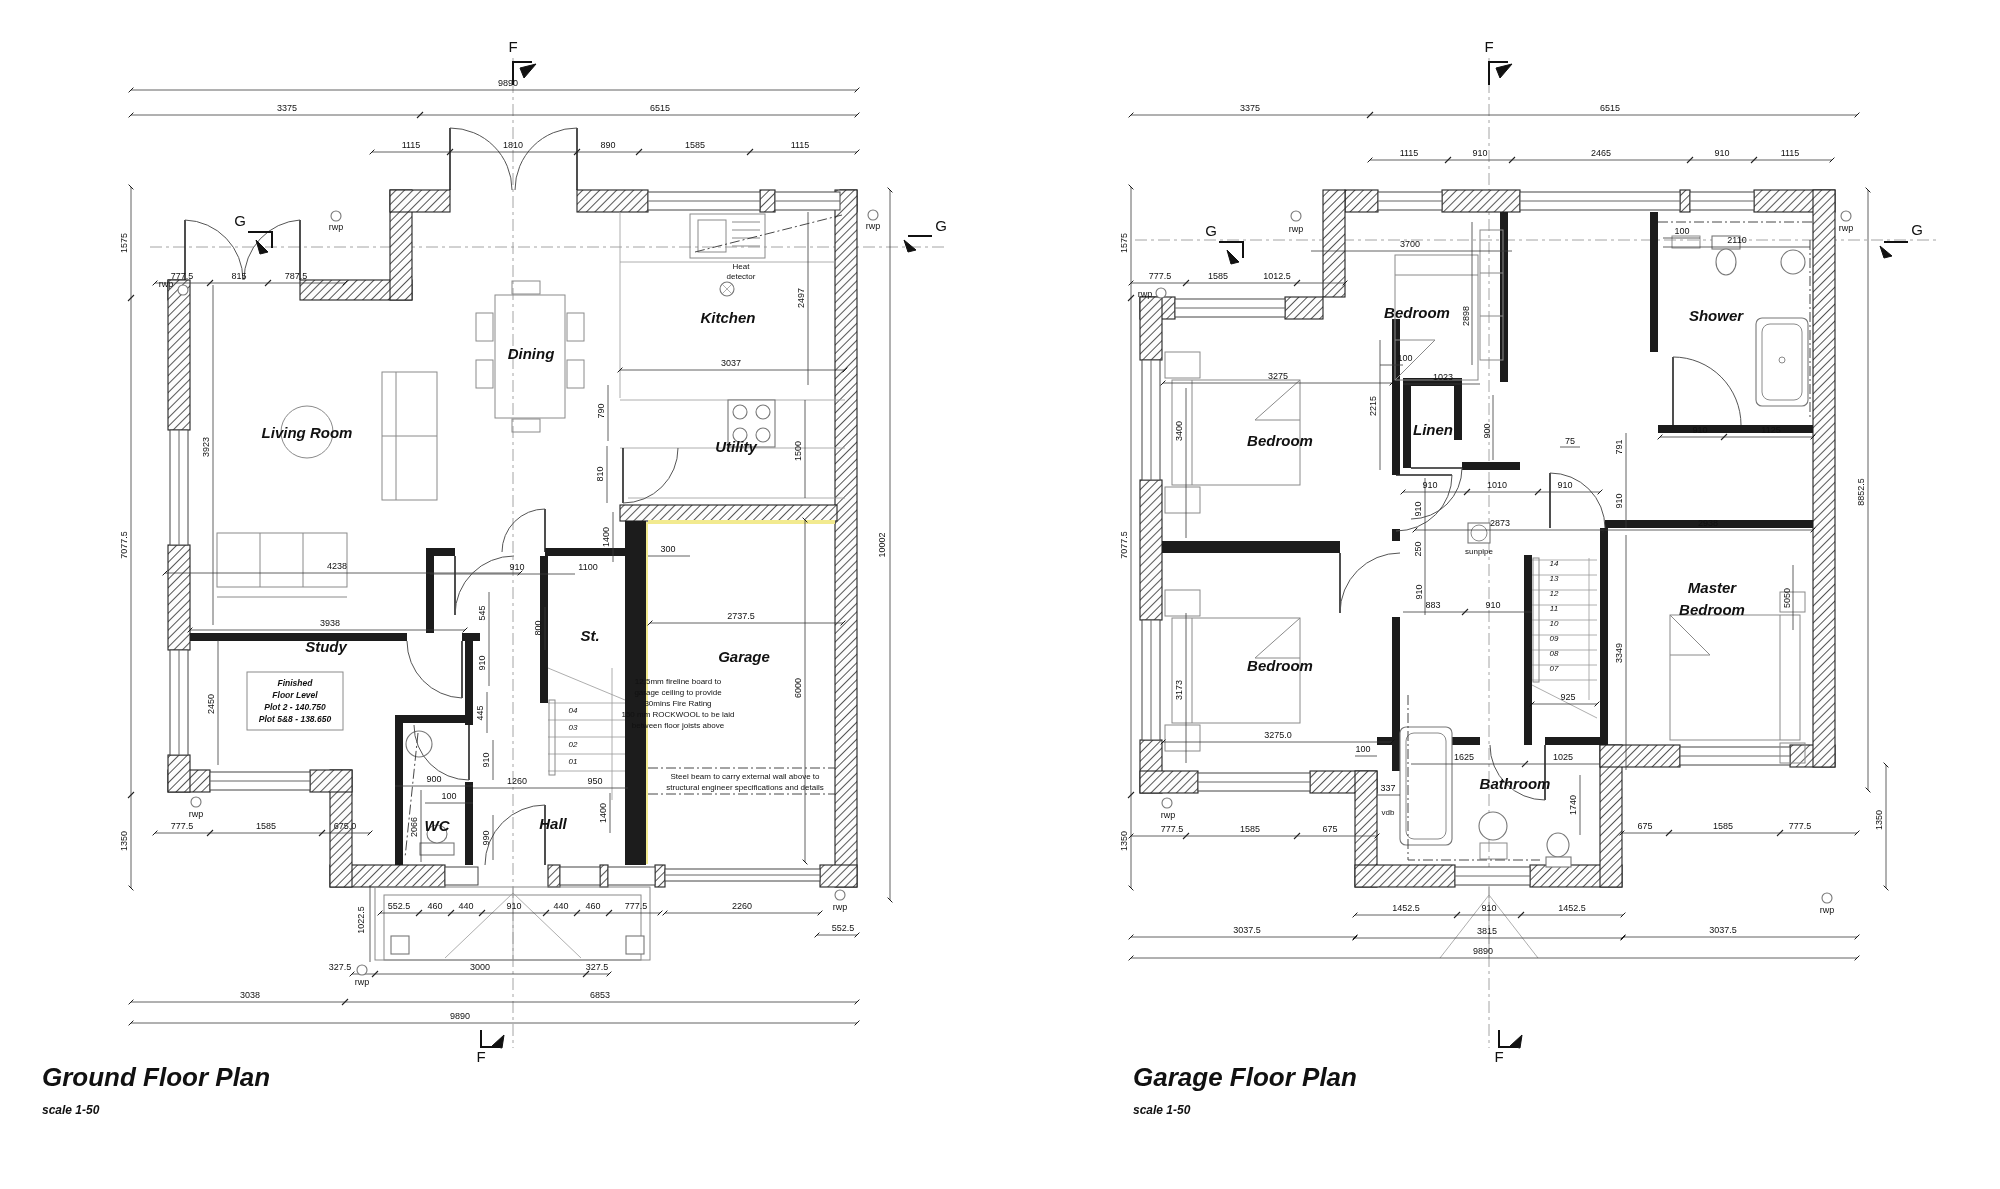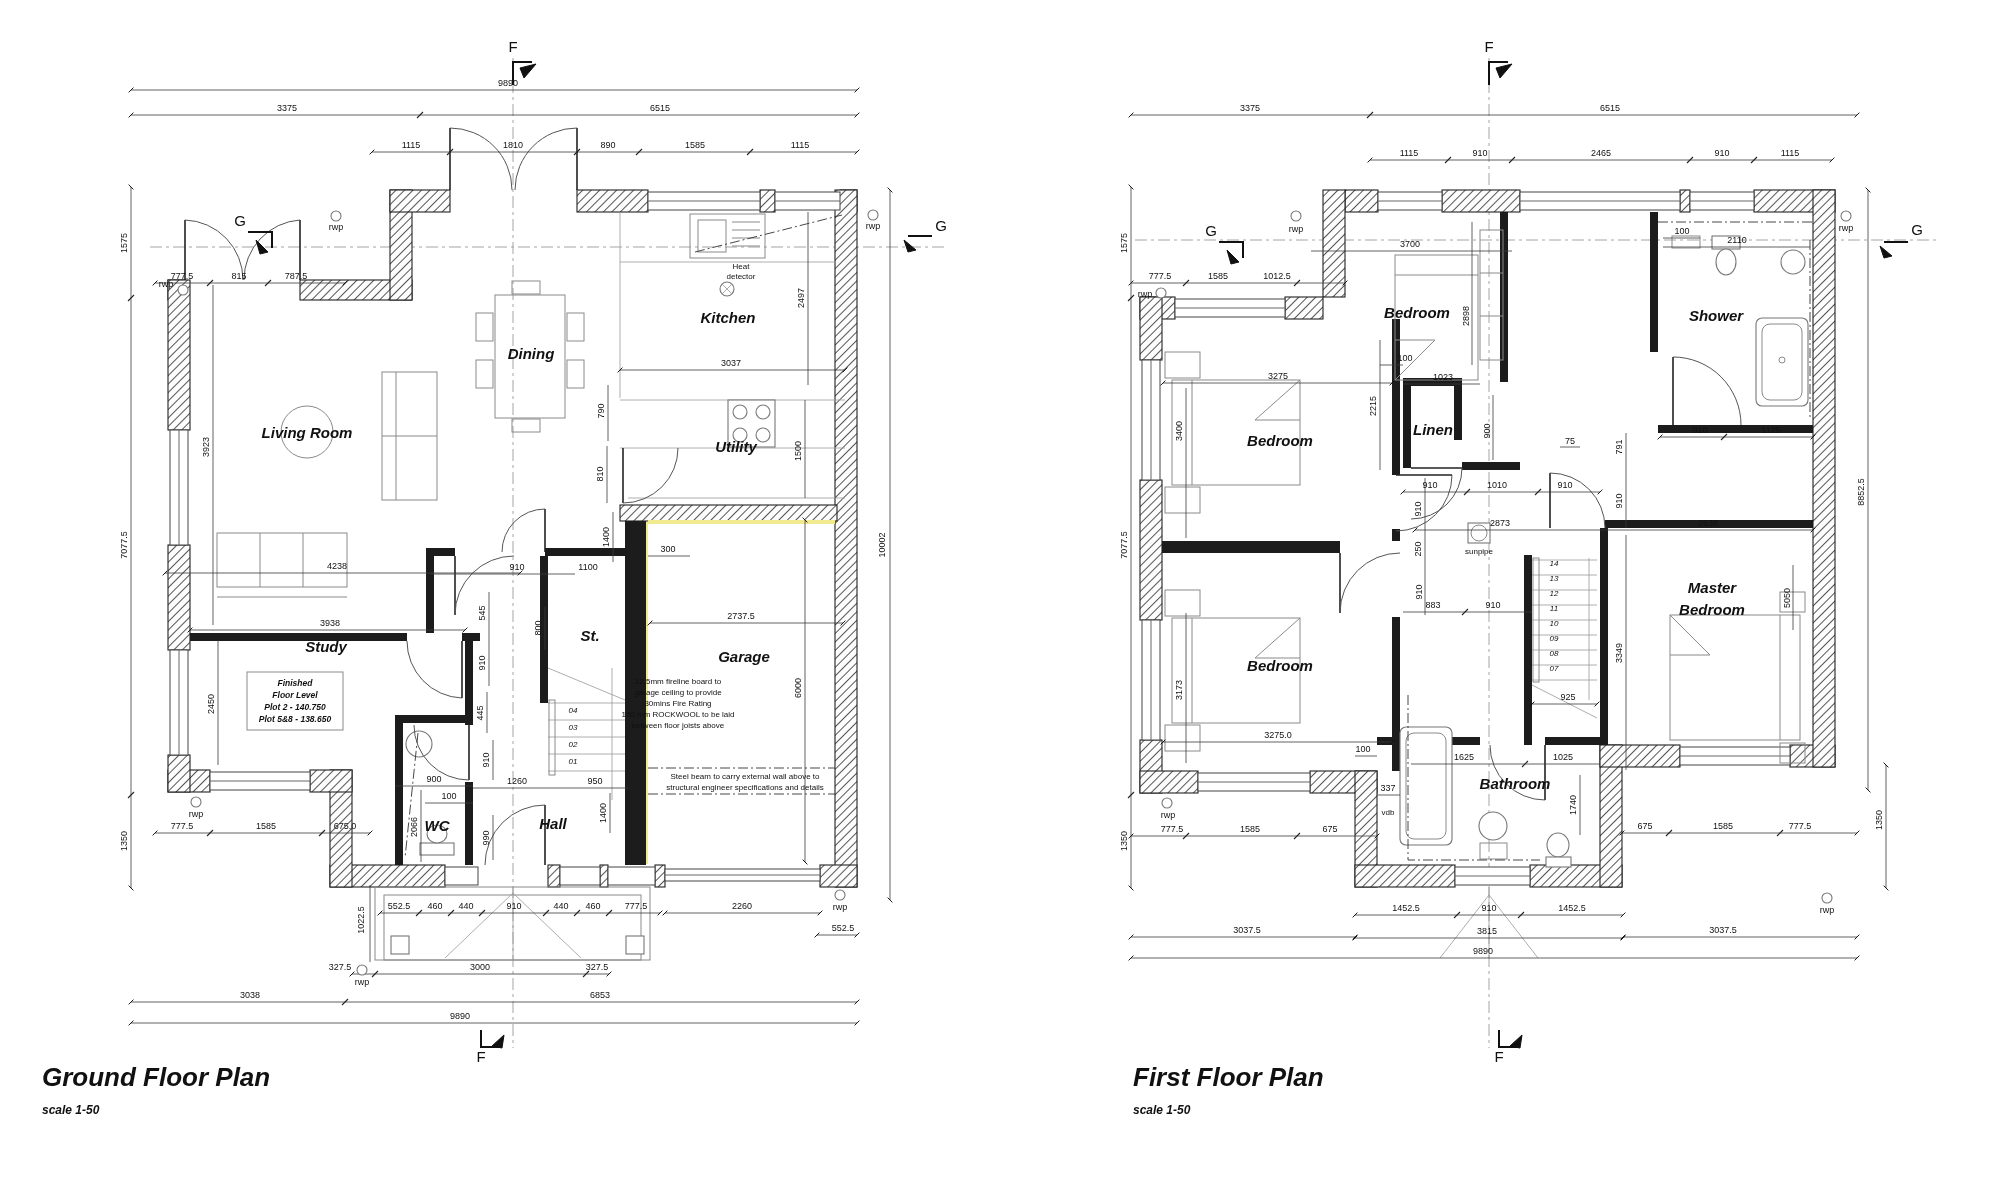--- a/index.html
+++ b/index.html
@@ -734,16 +734,16 @@
           <text x="1827" y="913" class="rwp">rwp</text>
         </g>
   </g>
 </svg>
 
 <div class="title-block" style="left:30px;top:1062px;margin-left:12px;">
   <div class="t">Ground Floor Plan</div>
   <div class="s">scale 1-50</div>
 </div>
 <div class="title-block" style="left:1133px;top:1062px;">
-  <div class="t">First Floor Plan</div>
+  <div class="t">Garage Floor Plan</div>
   <div class="s">scale 1-50</div>
 </div>
 </div>
 
 </body></html>

